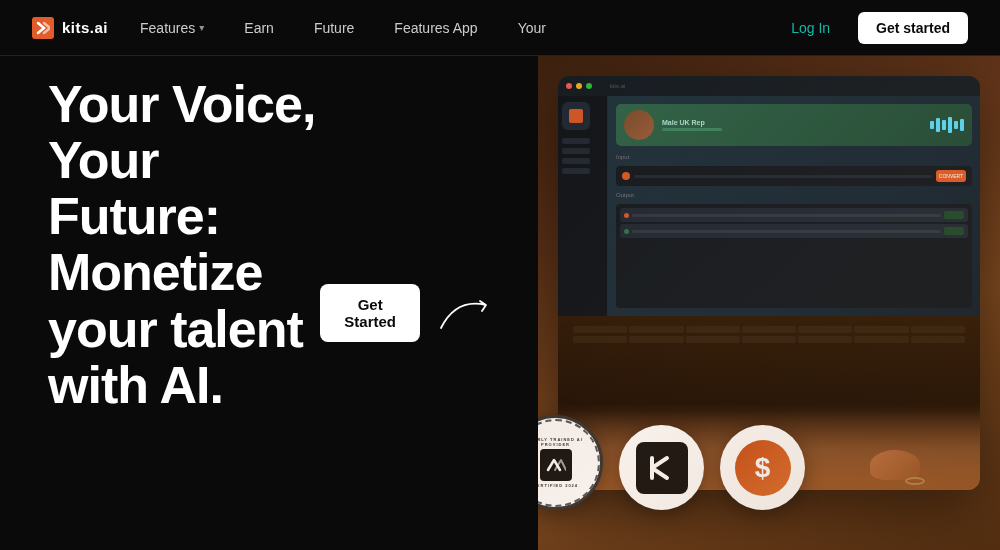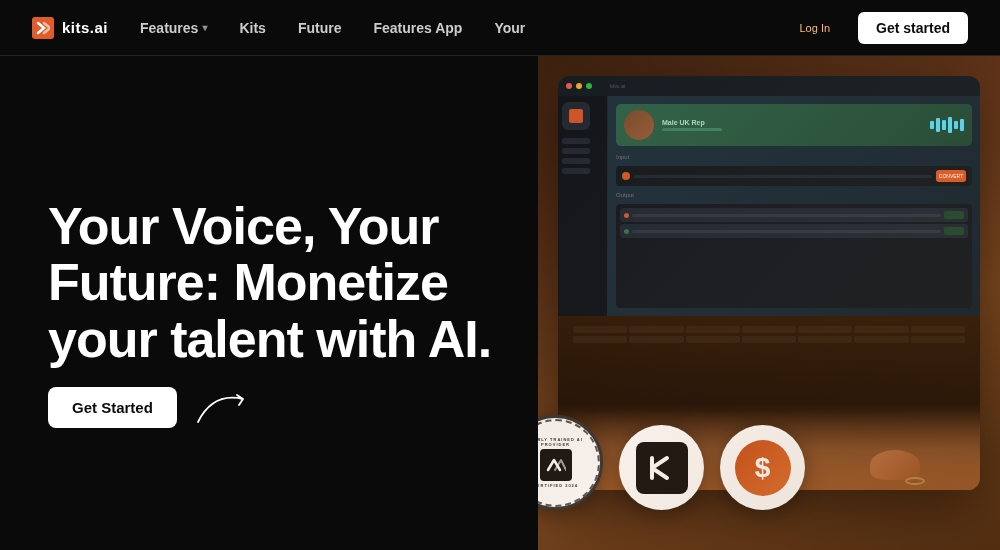--- a/index.html
+++ b/index.html
@@ -50,23 +50,22 @@
     }
 
     .logo-icon svg {
       width: 14px;
       height: 14px;
     }
 
     .nav-links {
       display: flex;
       align-items: flex-start;
-      gap: 32px;
+      gap: 40px;
       flex: 1;
-      font-weight: bold;
     }
 
     .nav-link {
       color: #ccc;
       font-size: 14px;
       cursor: pointer;
       display: flex;
       align-items: center;
       gap: 4px;
       text-decoration: none;
@@ -79,22 +78,22 @@
 
     .nav-right {
       display: flex;
       align-items: center;
       gap: 16px;
     }
 
     .btn-login {
       background: transparent;
       border: none;
-      color: #fdba74;
-      font-size: 11px;
+      color: #14b8a6;
+      font-size: 14px;
       cursor: pointer;
       padding: 6px 12px;
     }
 
     .btn-get-started {
       background: #fff;
       color: #0a0a0a;
       border: none;
       padding: 8px 18px;
       border-radius: 6px;
@@ -109,21 +108,21 @@
       align-items: stretch;
       height: calc(550px - 56px);
       padding: 0 0 0 48px;
       background: #0a0a0a;
       gap: 0;
     }
 
     .hero-left {
       flex: 0 0 490px;
       display: flex;
-      flex-direction: column;
+      flex-direction: row;
       justify-content: center;
       padding-right: 32px;
       padding-top: 20px;
     }
 
     .hero-heading {
       font-size: 52px;
       font-weight: 800;
       line-height: 1.08;
       color: #fff;
@@ -336,21 +335,21 @@
     </div>
     <span class="logo-text">kits.ai</span>
   </div>
 
   <div class="nav-links">
     <a class="nav-link">
       <span>Features</span>
       <span class="chevron">▾</span>
     </a>
     <a class="nav-link">
-      <span>Kits</span>
+      <span>Earn</span>
     </a>
     <a class="nav-link">
       <span>Future</span>
     </a>
     <a class="nav-link">
       <span>Features App</span>
     </a>
     <a class="nav-link">
       <span>Your</span>
     </a>

